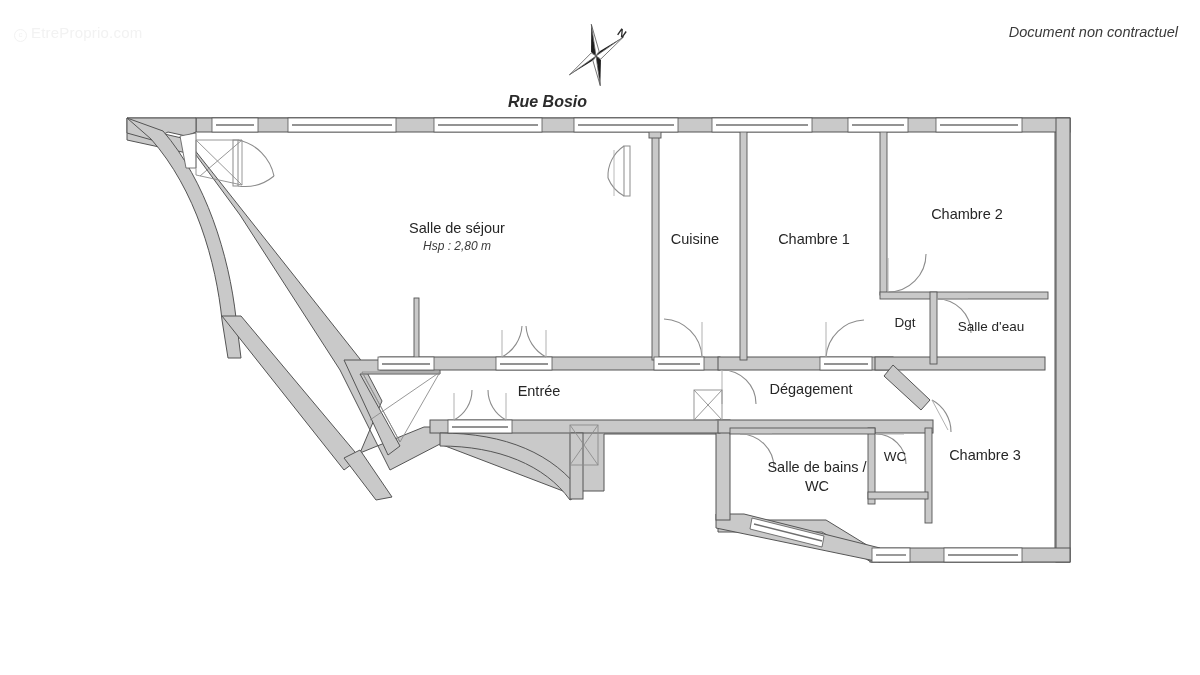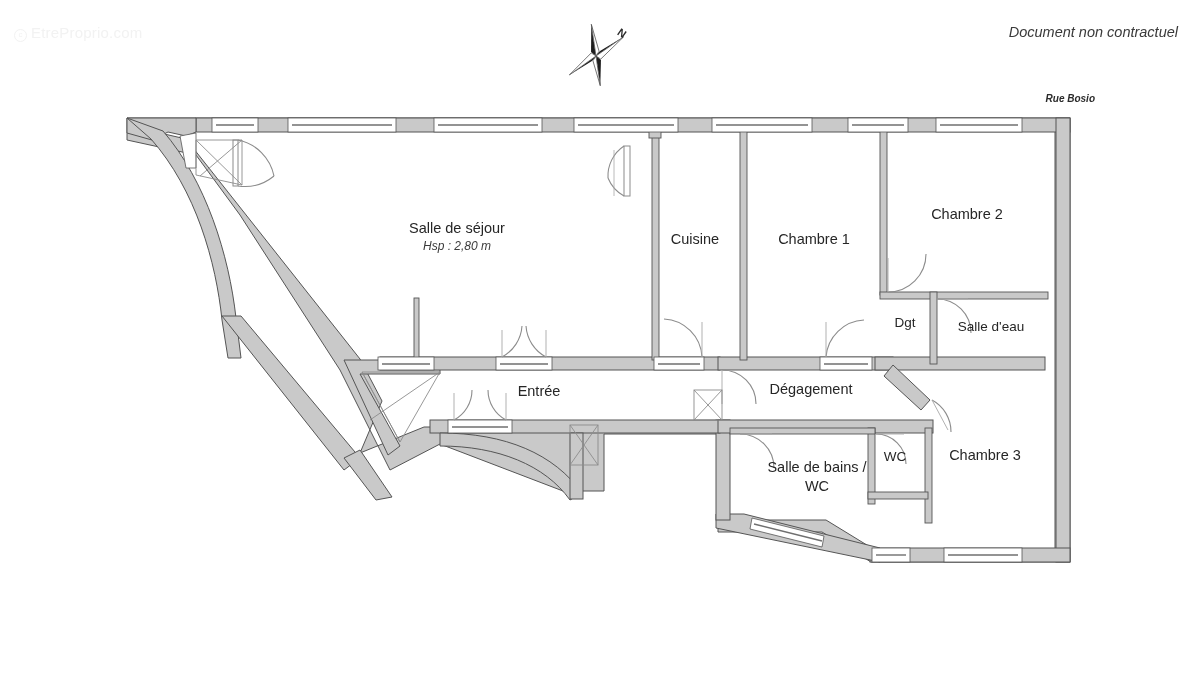--- a/index.html
+++ b/index.html
@@ -52,22 +52,22 @@
     color: #3a3a3a;
     font-family: "Liberation Sans", sans-serif;
     white-space: nowrap;
     text-align: right;
   }
   .street-name {
     position: absolute;
     left: 0;
     top: 93px;
     width: 1095px;
-    text-align: right;
-    font-size: 10px;
+    text-align: center;
+    font-size: 16px;
     font-style: italic;
     font-weight: bold;
     color: #2b2b2b;
     font-family: "Liberation Sans", sans-serif;
   }
   .compass {
     position: absolute;
     left: 566px;
     top: 22px;
     width: 70px;

